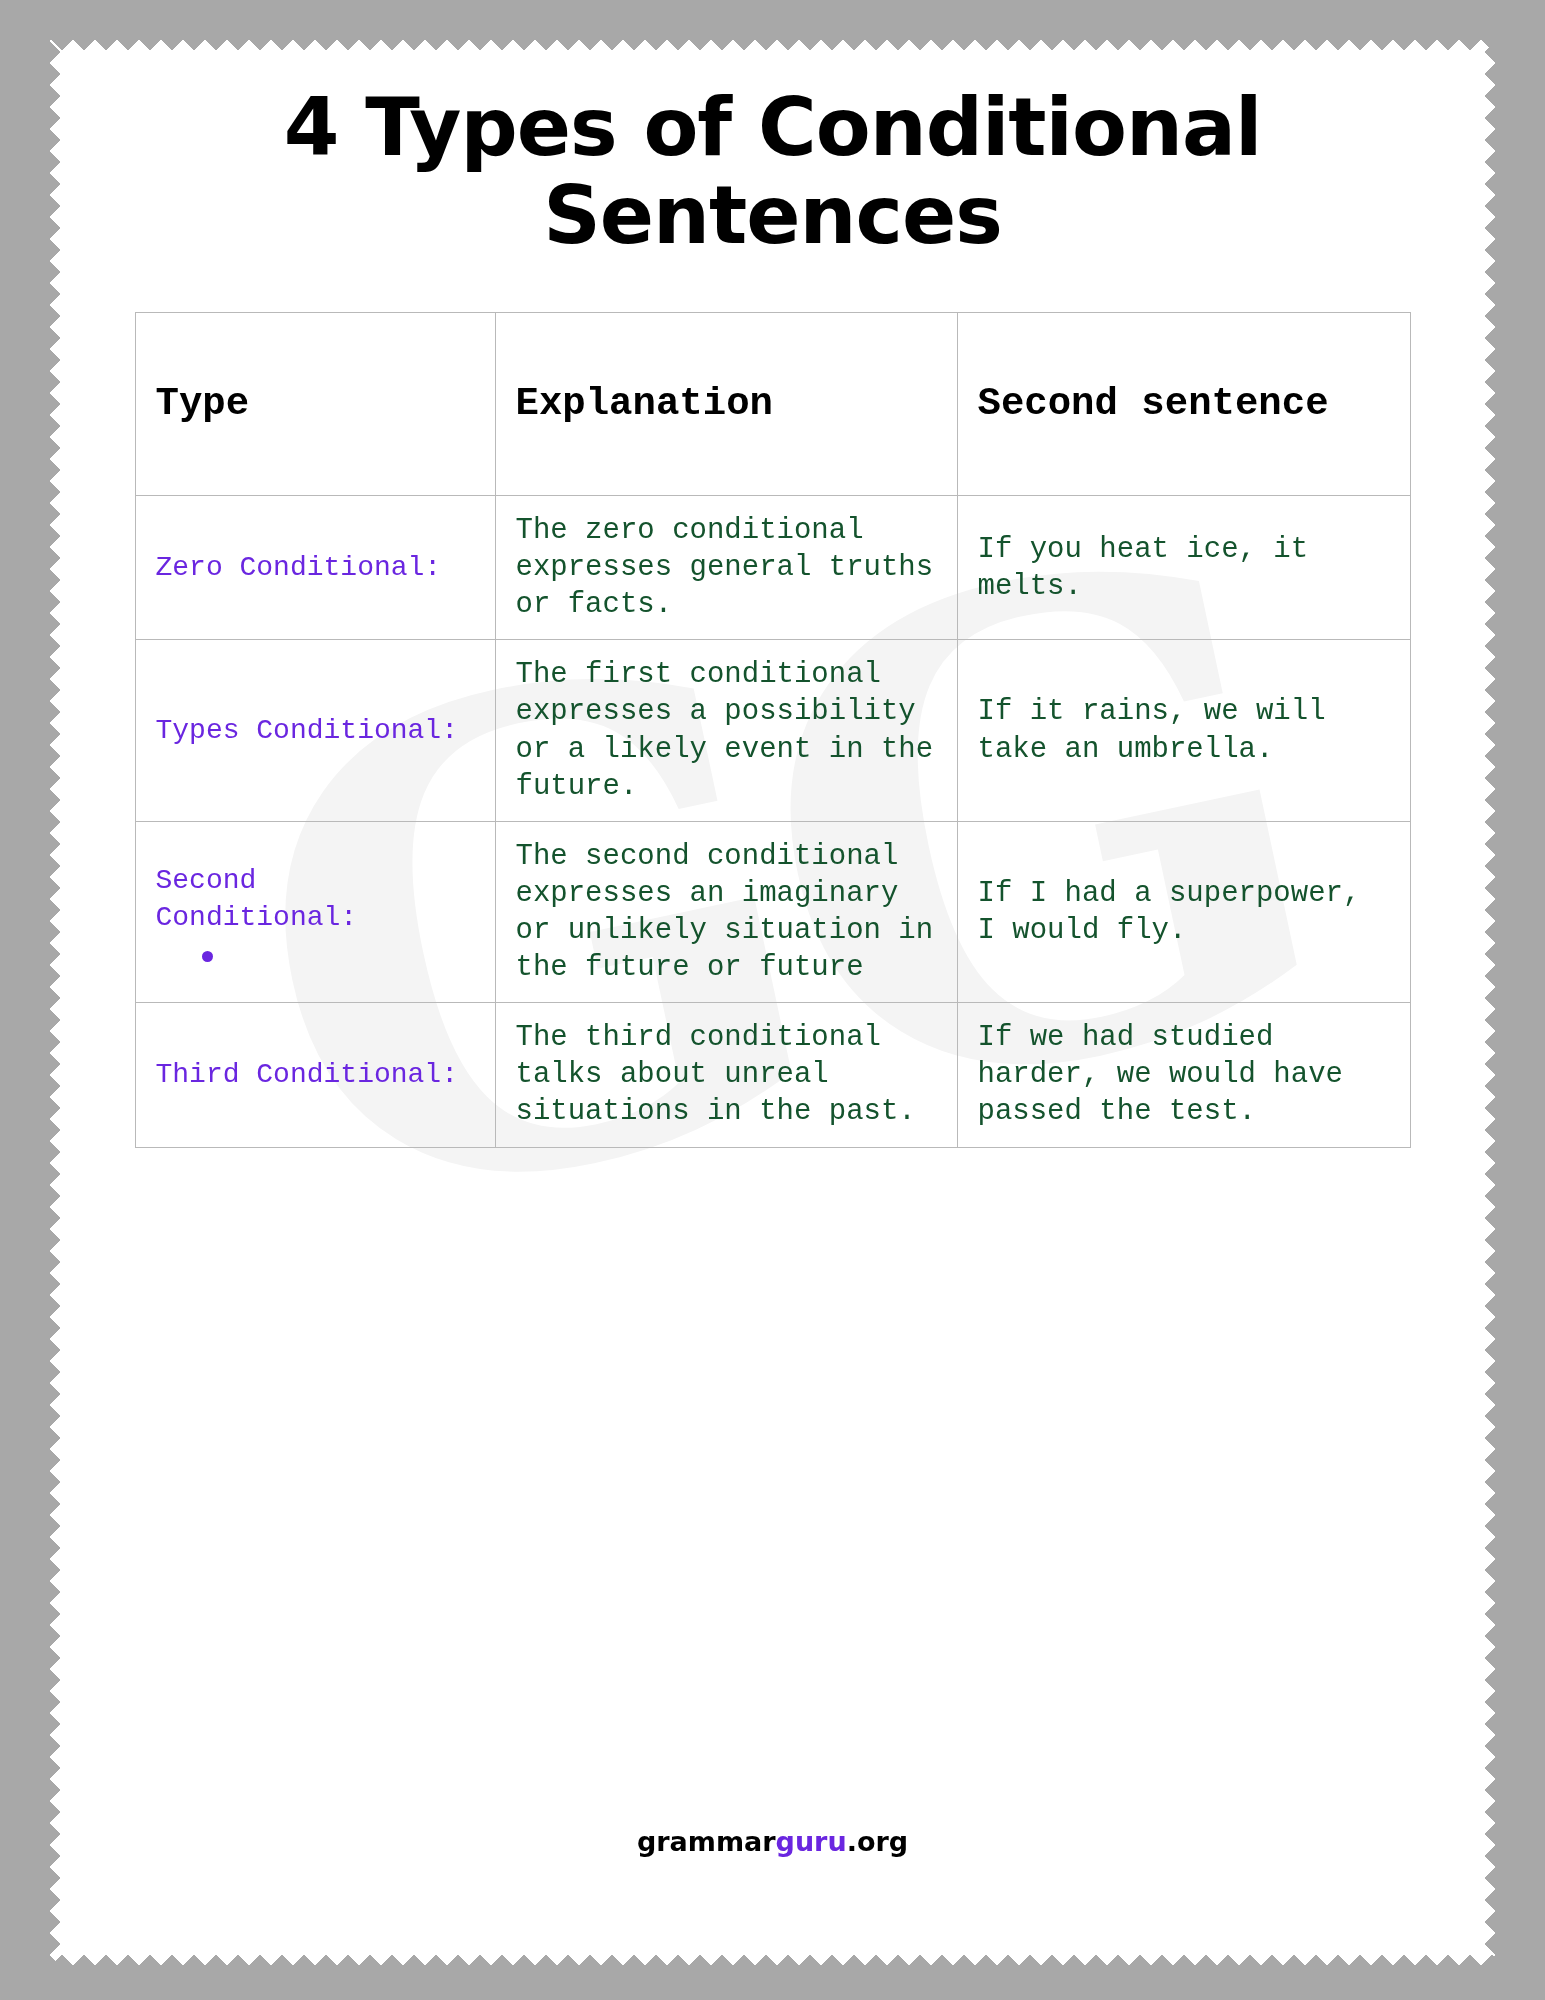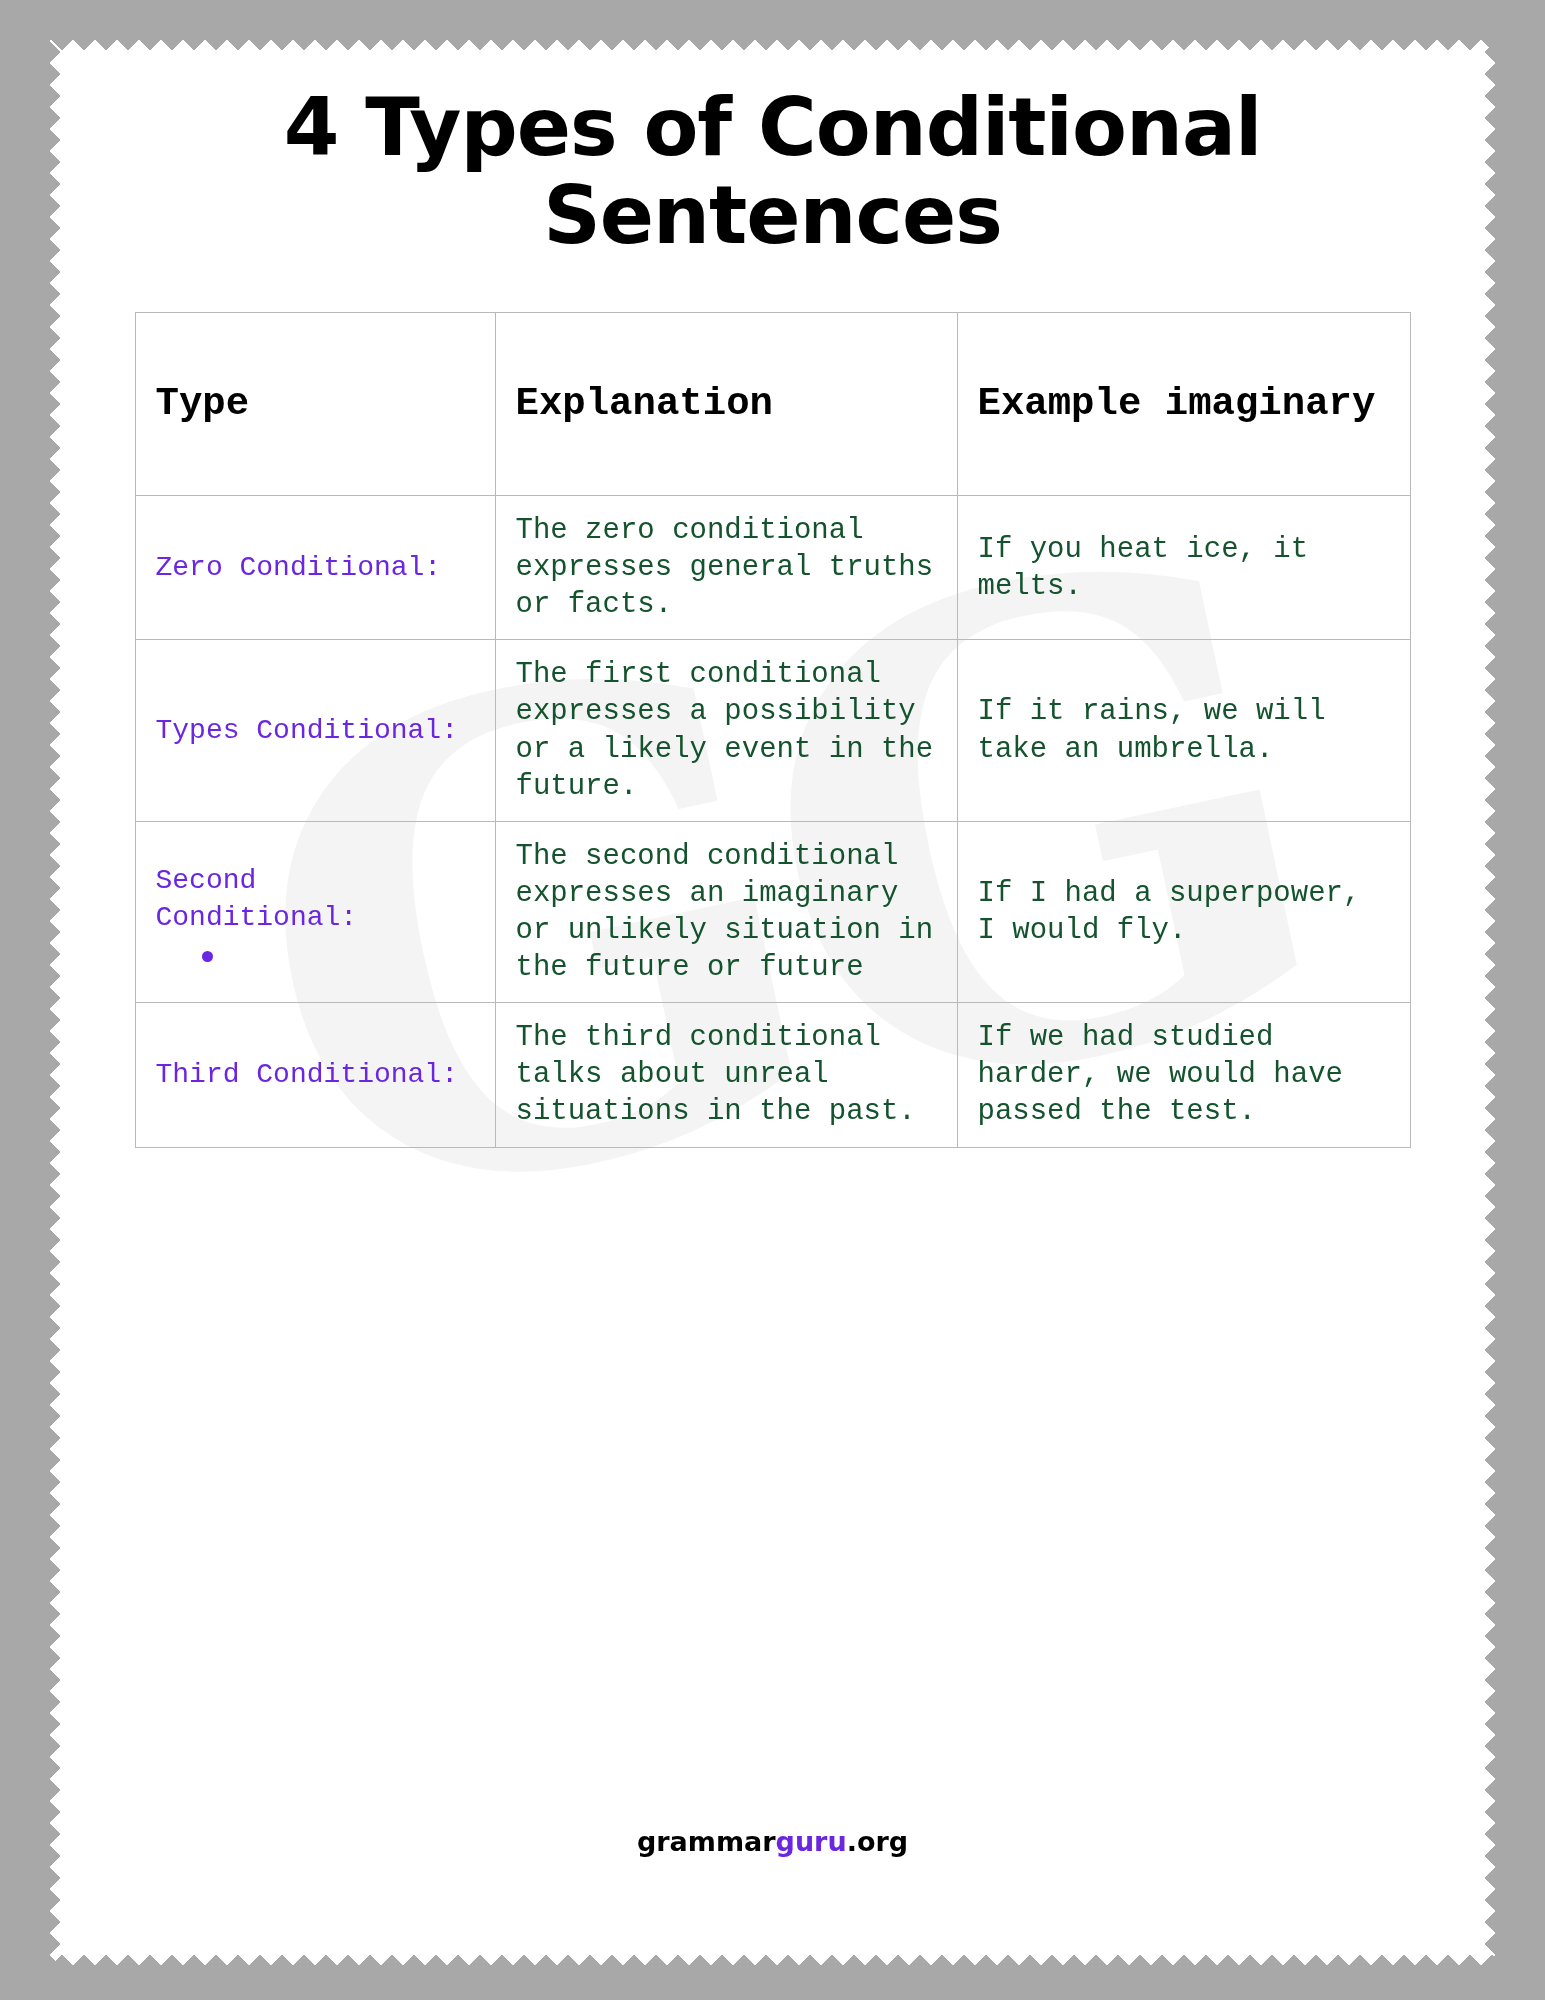--- a/index.html
+++ b/index.html
@@ -183,21 +183,21 @@
     <table class="conditionals">
       <colgroup>
         <col class="c1">
           <col class="c2">
           <col class="c3">
       </colgroup>
       <thead>
         <tr>
           <th>Type</th>
           <th>Explanation</th>
-          <th>Example imaginary</th>
+          <th>Second sentence</th>
         </tr>
       </thead>
       <tbody>
         <tr>
           <td class="type-cell">
             <span class="type-label">Zero Conditional:</span>
           </td>
           <td>The zero conditional expresses general truths or facts.</td>
           <td>If you heat ice, it melts.</td>
         </tr>

